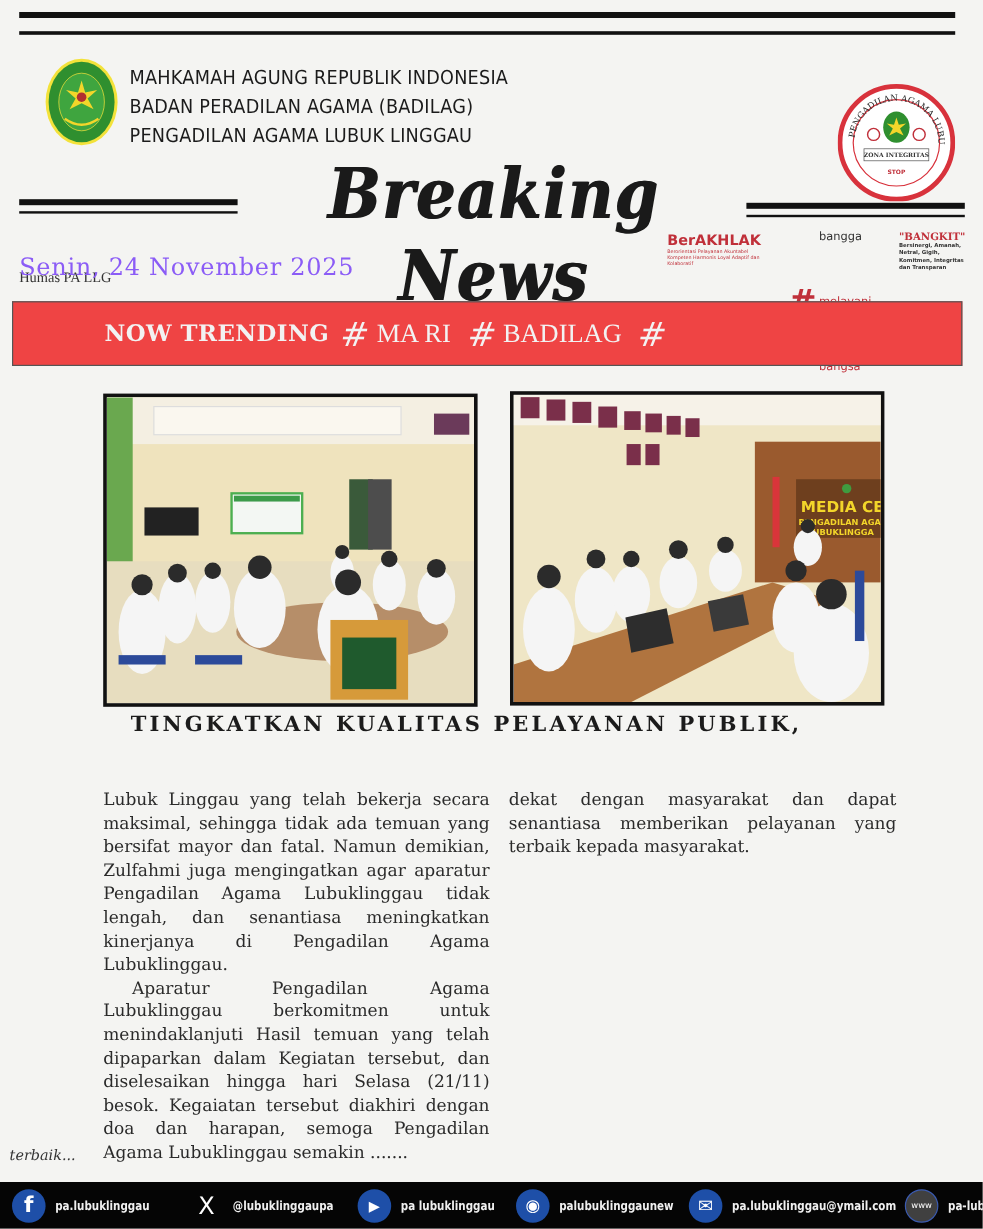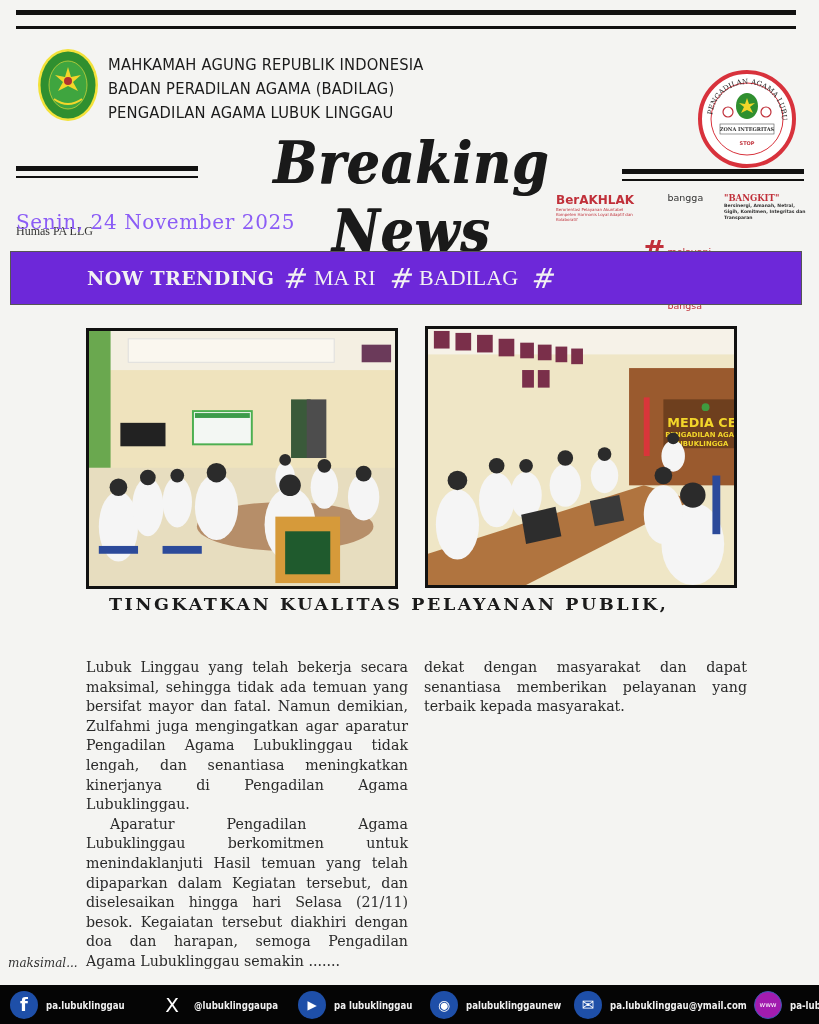--- a/index.html
+++ b/index.html
@@ -13,34 +13,34 @@
   .inst { position: absolute; left: 108px; top: 53px; font-family: "DejaVu Sans", sans-serif; font-size: 16px; line-height: 24px; color: #1b1b1b; letter-spacing: 0.2px; transform: scaleX(0.92); transform-origin: left; }
   .inst div { white-space: nowrap; }
 
   .seal { position: absolute; left: 698px; top: 70px; width: 98px; height: 98px; }
 
   .breaking { position: absolute; left: 216px; top: 128px; width: 390px; text-align: center; font-family: "DejaVu Serif", serif; font-weight: bold; font-size: 52px; font-style: italic; letter-spacing: 1px; color: #1a1a1a; transform: scaleY(1.12); transform-origin: top; text-shadow: 1px 0 0 #1a1a1a; }
 
   .humas { position: absolute; left: 16px; top: 188px; font-family: "Liberation Serif", serif; font-size: 12px; color: #333; margin-top: 36px; }
   .date { position: absolute; left: 16px; top: 210px; font-family: "DejaVu Serif", serif; font-size: 20px; color: #8b5cf6; letter-spacing: 0.6px; }
 
-  .badges { position: absolute; left: 556px; top: 193px; width: 255px; height: 40px; display: flex; align-items: flex-start; gap: 8px; }
+  .badges { position: absolute; left: 556px; top: 193px; width: 255px; height: 40px; display: flex; align-items: flex-start; gap: 23px; }
   .b-akhlak { width: 78px; }
   .b-akhlak .t { font-family: "DejaVu Sans", sans-serif; font-weight: bold; color: #c0303a; font-size: 12px; }
   .b-akhlak .s { font-size: 4px; color: #c0303a; line-height: 5px; font-family: "DejaVu Sans", sans-serif; }
   .b-bangga { width: 74px; display: flex; align-items: center; gap: 2px; }
   .b-bangga .hash { font-family: "DejaVu Sans", sans-serif; font-weight: bold; color: #c0303a; font-size: 28px; line-height: 30px; }
   .b-bangga .words { font-family: "DejaVu Sans", sans-serif; font-size: 9.5px; line-height: 10px; color: #333; }
   .b-bangga .words .red { color: #c0303a; margin-top: 44px; }
   .b-bangkit { width: 85px; }
   .b-bangkit .t { font-family: "DejaVu Serif", serif; font-weight: bold; color: #c0303a; font-size: 8.5px; }
   .b-bangkit .s { font-family: "DejaVu Sans", sans-serif; font-weight: bold; font-size: 4.5px; line-height: 6px; color: #333; }
 
   
-  .trend { position: absolute; left: 10px; top: 251px; width: 792px; height: 54px; background: #6d28d9; border: 1px solid #555; display: flex; align-items: center; padding-left: 76px; color: #f2f2f2; }
+  .trend { position: absolute; left: 10px; top: 251px; width: 792px; height: 54px; background: #ef4444; border: 1px solid #555; display: flex; align-items: center; padding-left: 76px; color: #f2f2f2; }
   .trend .lbl { font-family: "DejaVu Serif", serif; font-weight: bold; font-size: 19px; letter-spacing: 0.4px; margin-right: 10px; }
   .trend .tag { font-family: "Liberation Serif", serif; font-size: 22px; margin-right: 14px; display: flex; align-items: center; }
   .trend .hash { font-family: "DejaVu Sans", sans-serif; font-size: 28px; font-weight: normal; margin-right: 6px; transform: skewX(-8deg); display: inline-block; }
 
   
   .photo { position: absolute; border: 3px solid #111; overflow: hidden; }
   .photo1 { left: 86px; top: 328px; width: 312px; height: 261px; }
   .photo2 { left: 425px; top: 326px; width: 312px; height: 262px; }
   .photo svg { width: 100%; height: 100%; display: block; }
 
@@ -245,21 +245,21 @@
 </div>
 
 <div class="col col1">
   <p>Lubuk Linggau yang telah bekerja secara maksimal,  sehingga tidak ada temuan yang bersifat mayor dan fatal. Namun demikian, Zulfahmi juga mengingatkan agar aparatur Pengadilan Agama Lubuklinggau tidak lengah, dan senantiasa meningkatkan kinerjanya di Pengadilan Agama Lubuklinggau.</p>
   <p class="indent">Aparatur Pengadilan Agama Lubuklinggau berkomitmen untuk menindaklanjuti Hasil temuan yang telah dipaparkan dalam Kegiatan tersebut, dan diselesaikan hingga hari Selasa (21/11) besok. Kegaiatan tersebut diakhiri dengan doa dan harapan, semoga Pengadilan Agama Lubuklinggau semakin .......</p>
 </div>
 <div class="col col2">
   <p>dekat dengan masyarakat dan dapat senantiasa memberikan pelayanan yang terbaik kepada masyarakat.</p>
 </div>
 
-<div class="lanjut">maksimal...</div>
+<div class="lanjut">terbaik...</div>
 
 <div class="footer">
   <div class="fitem">
     <span class="ficon" style="font-family:'DejaVu Sans',sans-serif;font-weight:bold;font-size:18px;">f</span>
     <span class="ftext" style="width:100px;">pa.lubuklinggau</span>
   </div>
   <div class="fitem">
     <span class="ficon x" style="font-family:'DejaVu Sans',sans-serif;font-size:20px;font-weight:normal;">X</span>
     <span class="ftext" style="width:92px;">@lubuklinggaupa</span>
   </div>
@@ -269,16 +269,16 @@
   </div>
   <div class="fitem">
     <span class="ficon" style="font-size:14px;">◉</span>
     <span class="ftext" style="width:96px;">palubuklinggaunew</span>
   </div>
   <div class="fitem">
     <span class="ficon" style="font-size:15px;">✉</span>
     <span class="ftext" style="width:132px;">pa.lubuklinggau@ymail.com</span>
   </div>
   <div class="fitem">
-    <span class="ficon" style="font-family:'DejaVu Sans',sans-serif;font-size:7px;background:#a21caf;border:1px solid #3a5ab0;">www</span>
+    <span class="ficon" style="font-family:'DejaVu Sans',sans-serif;font-size:7px;background:#404040;border:1px solid #3a5ab0;">www</span>
     <span class="ftext">pa-lubuklinggau.go.id</span>
   </div>
 </div>
 
 </body></html>

